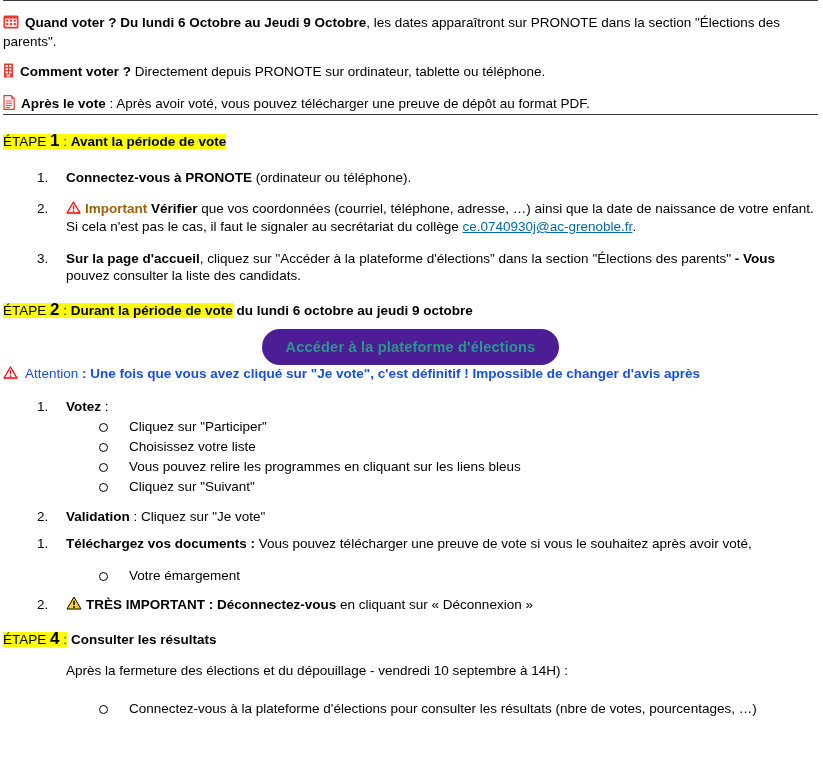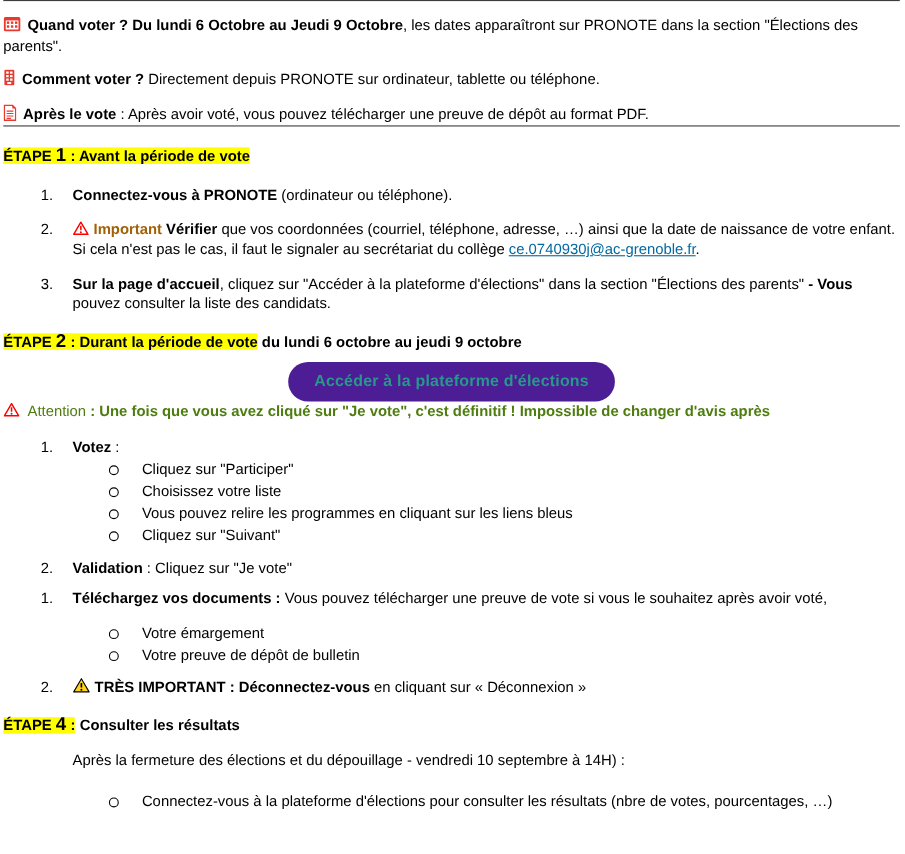--- a/index.html
+++ b/index.html
@@ -10,26 +10,26 @@
   }
   .page{padding:0 5px 0 3px;}
   hr.rule{border:none;border-top:1.4px solid #3d3d3d;margin:0;}
   .rule-top{margin-top:9px;}
   .rule-mid{margin-top:14px;}
   p{margin:0;line-height:17px;}
   b{font-weight:bold;}
   .p-intro{margin-top:13px;}
   .icon{display:inline-block;vertical-align:-2px;margin-right:6px;}
   .warn-icon{display:inline-block;vertical-align:-1px;margin-right:4px;}
-  .red{color:#4d7c0f;}
+  .red{color:#1d4ed8;}
   .redbold{color:#a16207;font-weight:bold;}
   
   .etape{margin:0;line-height:21px;}
   .etape .hl{background:#ffff00;}
-  .etape .lbl{font-weight:bold;}
+  .etape .lbl{font-weight:normal;}
   .etape .num{font-weight:bold;font-size:17px;}
   .etape .ttl{font-weight:bold;}
   .etape .tail{font-weight:bold;}
   .h-e1{margin-top:15px;}
   .h-e2{margin-top:15px;}
   .h-e3{margin-top:13px;}
   .h-e4{margin-top:14px;}
   .h-e4 .ttl{padding-left:4px;}
   
   .itm{display:flex;margin-left:34px;line-height:17px;}
@@ -172,24 +172,20 @@
 
 
   <div class="itm" style="margin-top:10px;">
     <span class="n">1.</span>
     <span class="c"><b>Téléchargez vos documents :</b><span> Vous pouvez télécharger une preuve de vote si vous le souhaitez après avoir voté,</span></span>
   </div>
   <div class="sub" style="margin-top:14px;">
       <span class="dot"></span>
       <span class="c">Votre émargement</span>
     </div>
-  <div class="sub">
-      <span class="dot"></span>
-      <span class="c">Votre preuve de dépôt de bulletin</span>
-    </div>
 
   <div class="itm" style="margin-top:10px;">
     <span class="n">2.</span>
     <span class="c">
       <span class="warn-icon"><svg width="16" height="14" viewBox="0 0 16 14">
             <path d="M8 1 L15 13 H1 Z" fill="#ffd21e" stroke="#000" stroke-width="1" stroke-linejoin="round"></path>
             <line x1="8" y1="4.8" x2="8" y2="9" stroke="#000" stroke-width="1.5"></line>
             <circle cx="8" cy="11" r="0.95" fill="#000"></circle>
           </svg></span><b>TRÈS IMPORTANT</b><b> : </b><b>Déconnectez-vous</b><span> en cliquant sur « Déconnexion »</span>
     </span>

